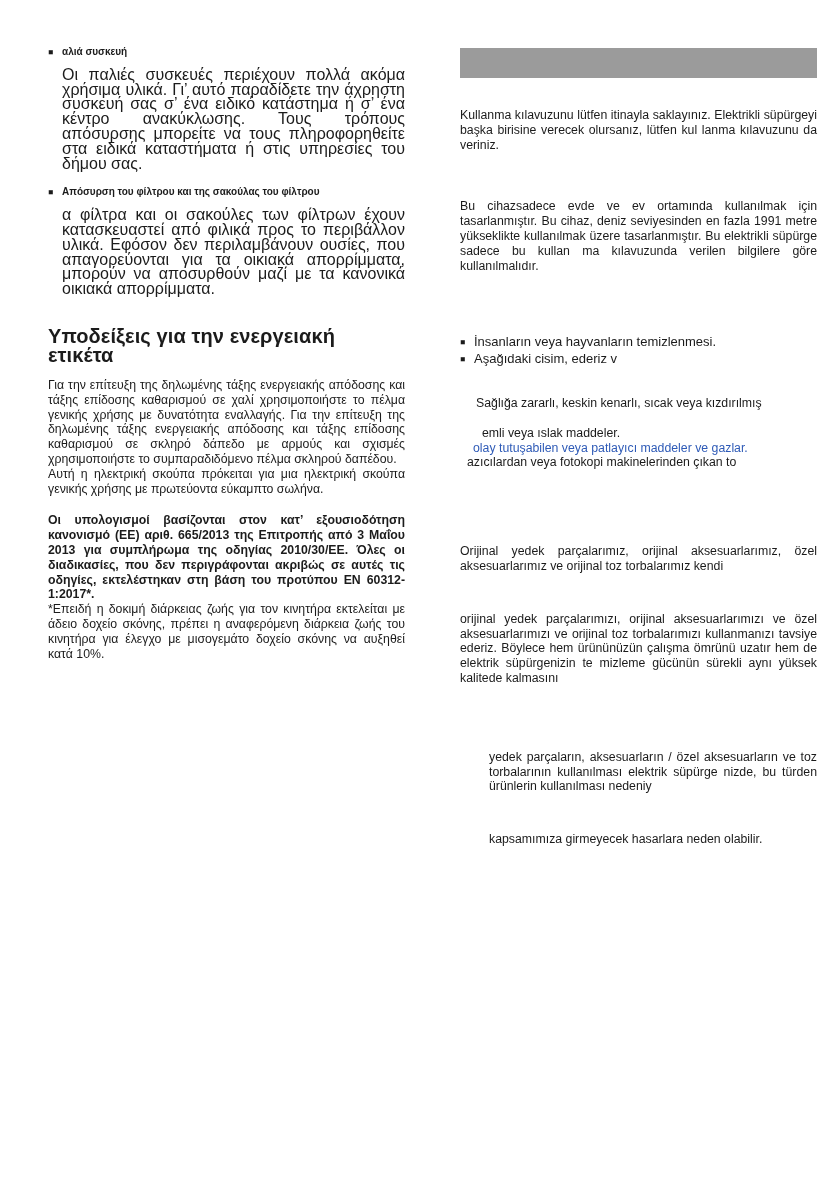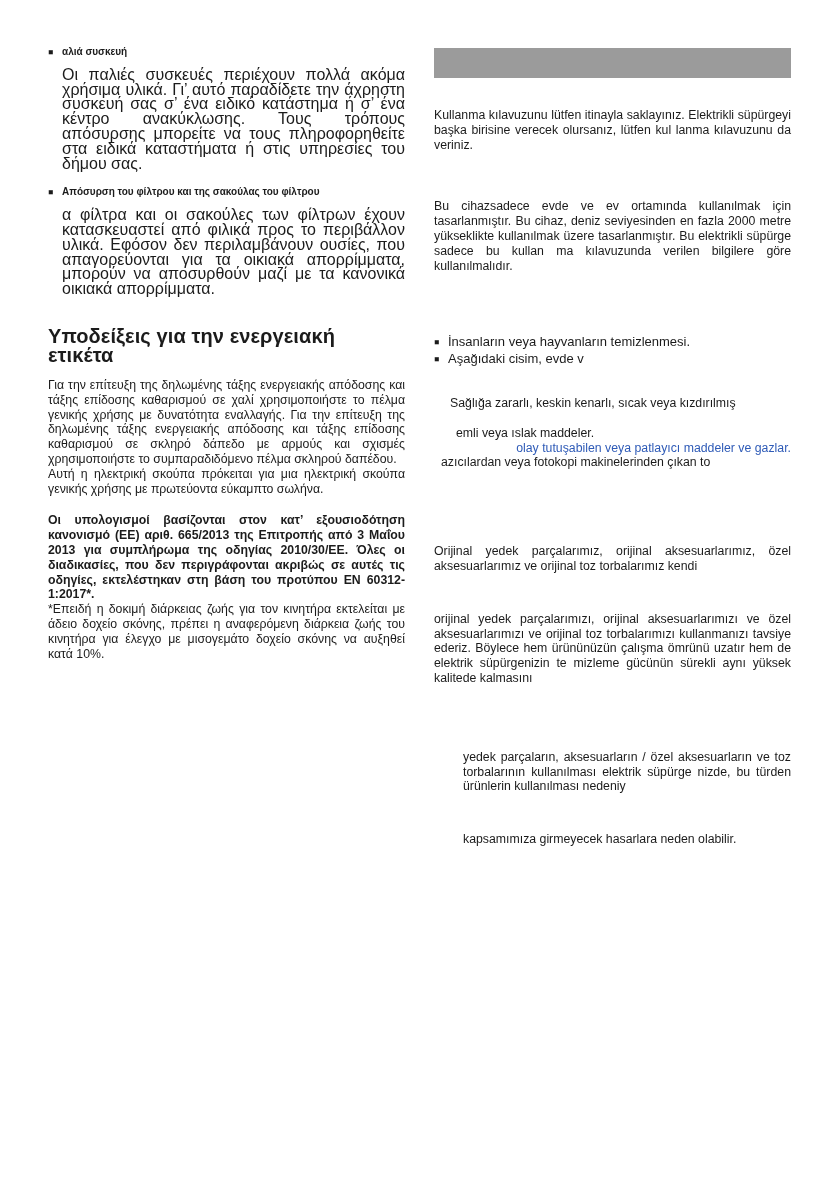--- a/index.html
+++ b/index.html
@@ -8,21 +8,21 @@
     position: relative;
     width: 839px;
     height: 1190px;
     background: #ffffff;
     font-family: "Liberation Sans", "DejaVu Sans", sans-serif;
     color: #1b1b1b;
     overflow: hidden;
   }
   .col { position: absolute; }
   .col-left  { left: 48px;  top: 45px; width: 357px; }
-  .col-right { left: 434px; top: 48px; width: 357px; }
+  .col-right { left: 460px; top: 48px; width: 357px; }
 
   .para {
     margin: 0;
     font-size: 12.3px;
     line-height: 14.8px;
     text-align: justify;
   }
   .bold { font-weight: bold; }
 
   .heading {
@@ -116,37 +116,37 @@
     <p class="para">*Επειδή η δοκιμή διάρκειας ζωής για τον κινητήρα εκτελείται με άδειο δοχείο σκόνης, πρέπει η αναφερόμενη διάρκεια ζωής του κινητήρα για έλεγχο με μισογεμάτο δοχείο σκόνης να αυξηθεί κατά 10%.</p>
 
   </section>
 
   <section class="col col-right">
 
     <div class="gray-bar" style="background: rgb(155, 155, 155);"></div>
 
     <p class="para">Kullanma kılavuzunu lütfen itinayla saklayınız. Elektrikli süpürgeyi başka birisine verecek olursanız, lütfen kul lanma kılavuzunu da veriniz.</p>
 
-    <p class="para gap47">Bu cihazsadece evde ve ev ortamında kullanılmak için tasarlanmıştır. Bu cihaz, deniz seviyesinden en fazla 2000 metre yükseklikte kullanılmak üzere tasarlanmıştır. Bu elektrikli süpürge sadece bu kullan ma kılavuzunda verilen bilgilere göre kullanılmalıdır.</p>
+    <p class="para gap47">Bu cihazsadece evde ve ev ortamında kullanılmak için tasarlanmıştır. Bu cihaz, deniz seviyesinden en fazla 1991 metre yükseklikte kullanılmak üzere tasarlanmıştır. Bu elektrikli süpürge sadece bu kullan ma kılavuzunda verilen bilgilere göre kullanılmalıdır.</p>
 
     <div class="bullets gap62">
       <div class="bullet-row">
         <span class="sq">■</span>
         <span class="b-text">İnsanların veya hayvanların temizlenmesi.</span>
       </div>
       <div class="bullet-row">
         <span class="sq">■</span>
-        <span class="b-text">Aşağıdaki cisim, evde v</span>
+        <span class="b-text">Aşağıdaki cisim, ederiz v</span>
       </div>
     </div>
 
     <div class="fragments">
       <div class="frag f0">Sağlığa zararlı, keskin kenarlı, sıcak veya kızdırılmış</div>
       <div class="frag f1">emli veya ıslak maddeler.</div>
-      <div class="frag f2" style="color: rgb(47, 91, 183); text-align: right;">olay tutuşabilen veya patlayıcı maddeler ve gazlar.</div>
+      <div class="frag f2" style="color: rgb(47, 91, 183);">olay tutuşabilen veya patlayıcı maddeler ve gazlar.</div>
       <div class="frag f4">azıcılardan veya fotokopi makinelerinden çıkan to</div>
     </div>
 
     <p class="para gap74">Orijinal yedek parçalarımız, orijinal aksesuarlarımız, özel aksesuarlarımız ve orijinal toz torbalarımız kendi</p>
 
     <p class="para gap38">orijinal yedek parçalarımızı, orijinal aksesuarlarımızı ve özel aksesuarlarımızı ve orijinal toz torbalarımızı kullanmanızı tavsiye ederiz. Böylece hem ürününüzün çalışma ömrünü uzatır hem de elektrik süpürgenizin te mizleme gücünün sürekli aynı yüksek kalitede kalmasını</p>
 
     <p class="para indent gap64">yedek parçaların, aksesuarların / özel aksesuarların ve toz torbalarının kullanılması elektrik süpürge nizde, bu türden ürünlerin kullanılması nedeniy</p>
 
     <p class="para indent gap38">kapsamımıza girmeyecek hasarlara neden olabilir.</p>

